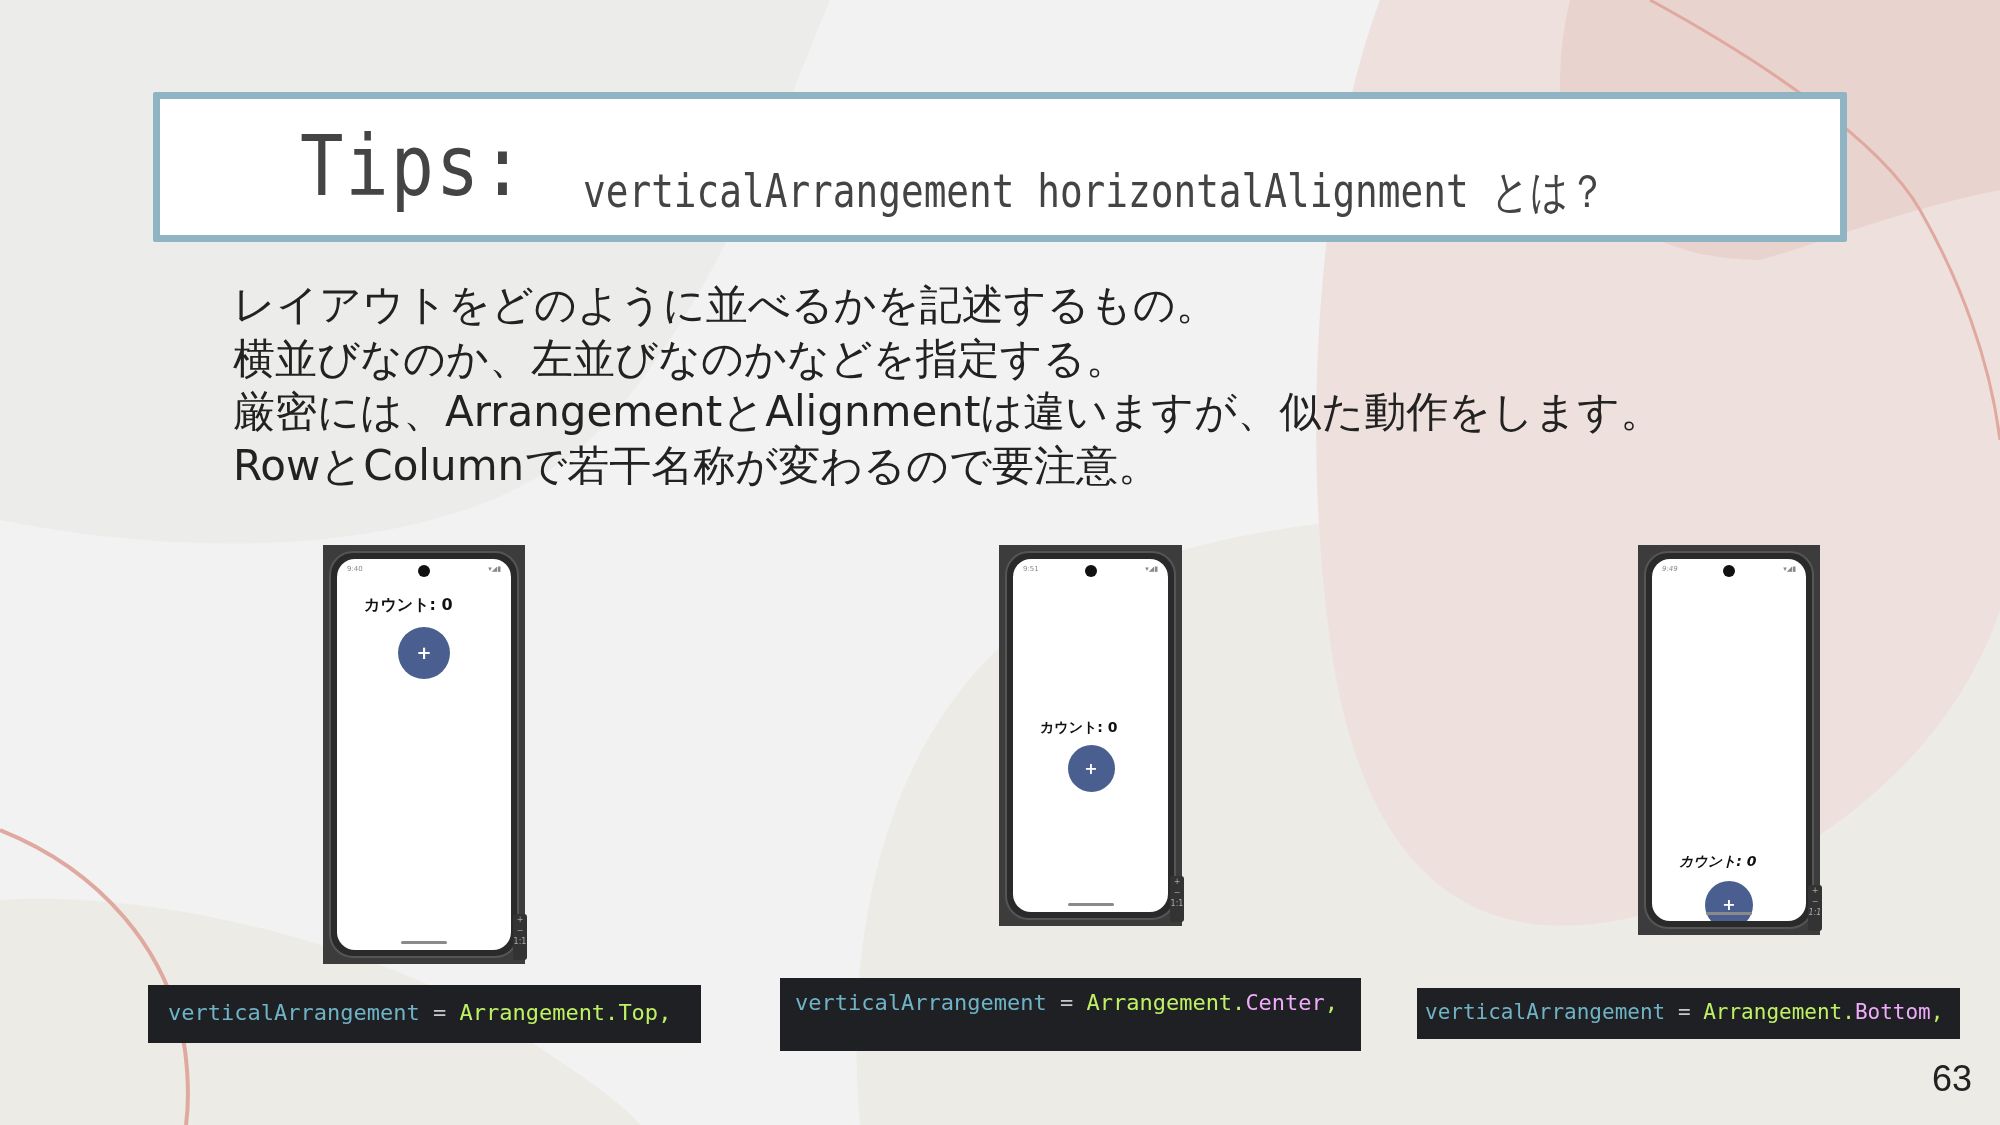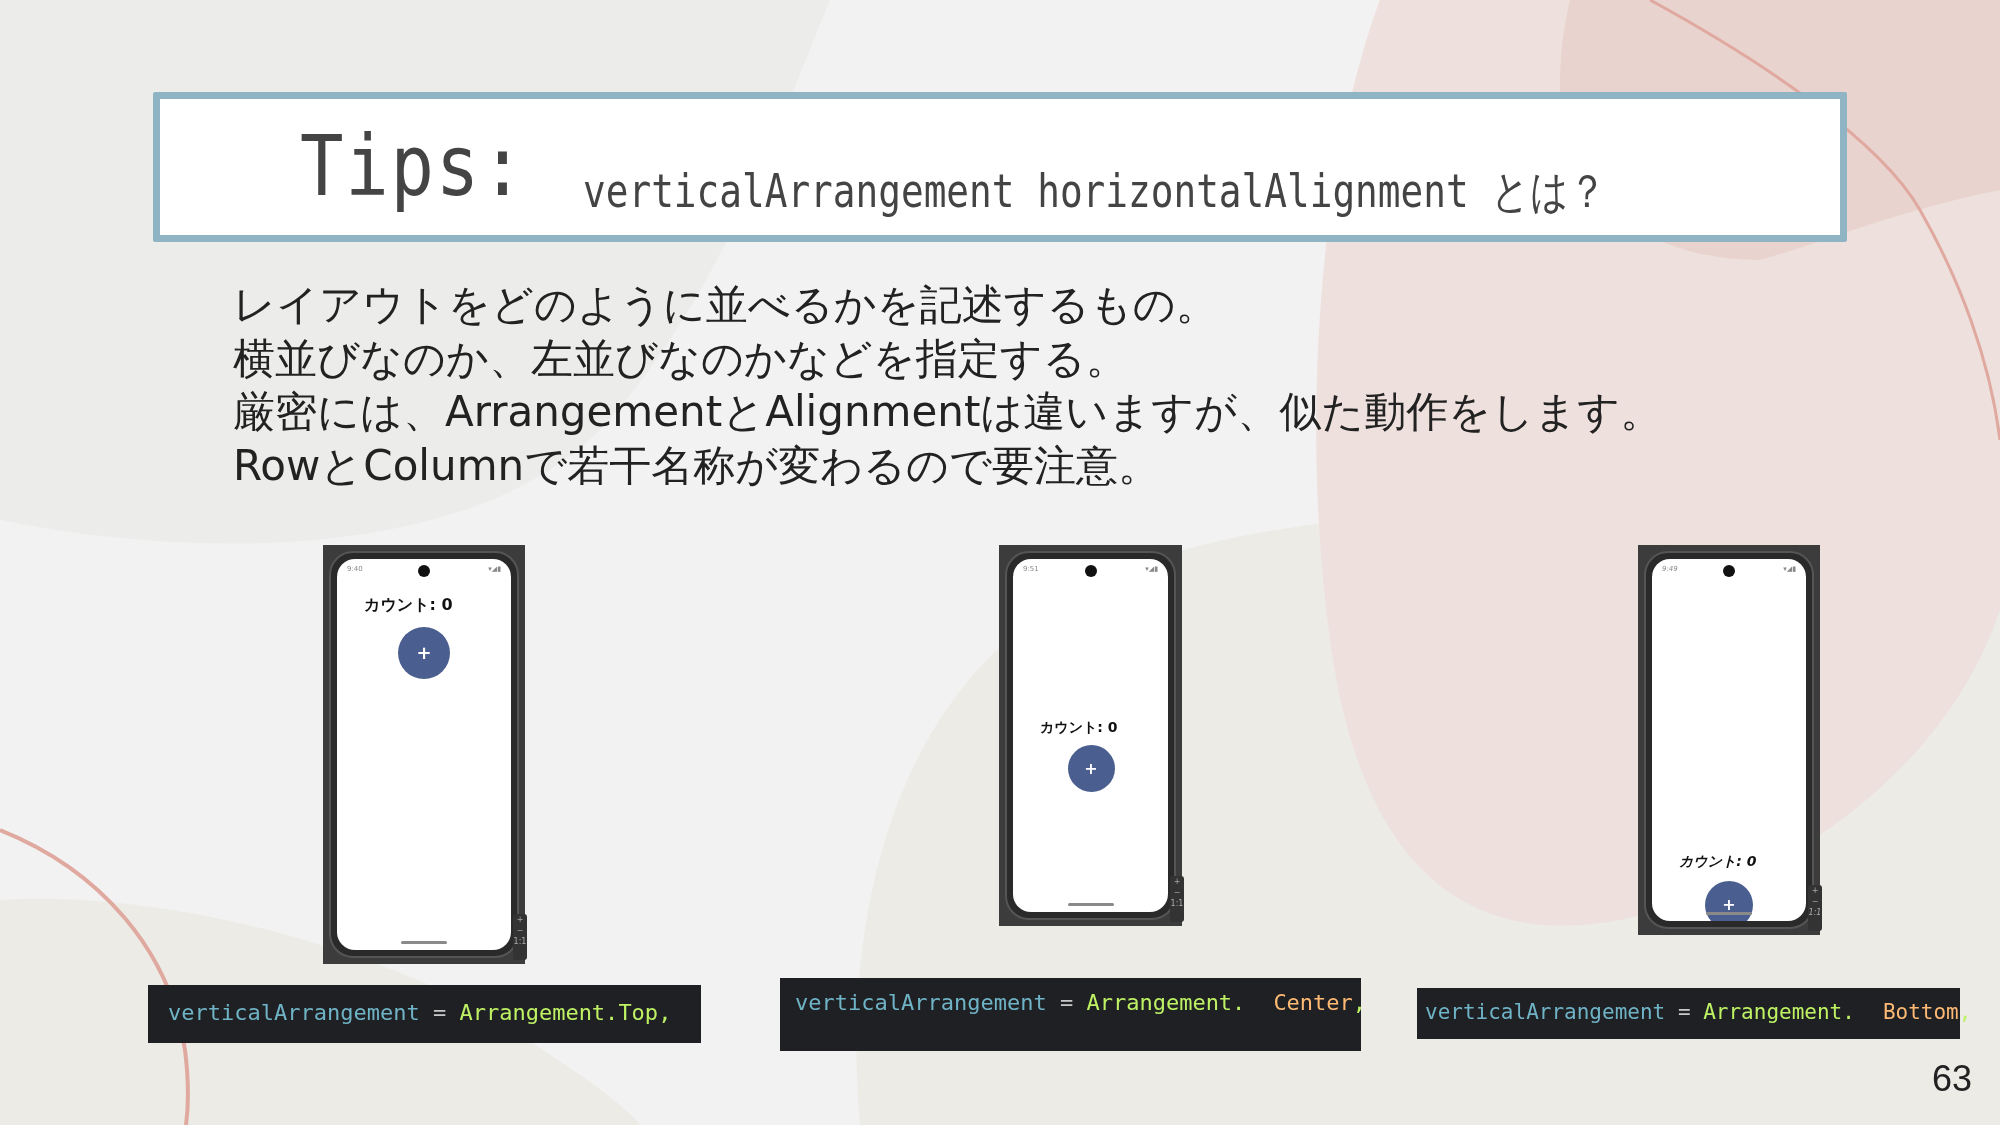--- a/index.html
+++ b/index.html
@@ -43,21 +43,21 @@
   .fab { position:absolute; left:50%; border-radius:50%; background:#4a5f90; color:#fff; text-align:center; font-weight:bold; }
   .home-bar { position:absolute; left:50%; bottom:6px; width:46px; height:3px; margin-left:-23px; background:#8a8a8a; border-radius:2px; }
   .zoom-ctl { position:absolute; right:-2px; bottom:4px; width:14px; height:46px; background:#333; border-radius:3px; color:#aaa; font-size:8px; text-align:center; line-height:11px; }
   .code-box {
     position:absolute; background:#1f2023;
     font-family:"DejaVu Sans Mono", monospace; white-space:nowrap;
   }
   .code-box .k { color:#6fb3c6; }
   .code-box .op { color:#c8c8c8; }
   .code-box .m { color:#bef264; }
-  .code-box .v { color:#fdba74;margin-left:28px; }
+  .code-box .v { color:#f0abfc; }
   .page-num { position:absolute; left:1932px; top:1058px; font-size:36px; color:#222; font-family:"Liberation Sans", sans-serif; }
 </style>
 </head>
 <body>
 
 <svg class="bg" viewBox="0 0 2000 1125" xmlns="http://www.w3.org/2000/svg">
   <rect x="0" y="0" width="2000" height="1125" fill="#f2f2f2"></rect>
   <path d="M0 0 L830 0 C780 120 720 300 600 430 C470 560 200 560 0 520 Z" fill="#ececeb"></path>
   <path d="M0 900 C150 890 350 940 480 1010 C560 1060 620 1100 640 1125 L0 1125 Z" fill="#ecebe5"></path>
   <path d="M860 1125 C840 900 900 640 1150 560 C1400 480 1700 520 2000 560 L2000 1125 Z" fill="#ecebe6"></path>

